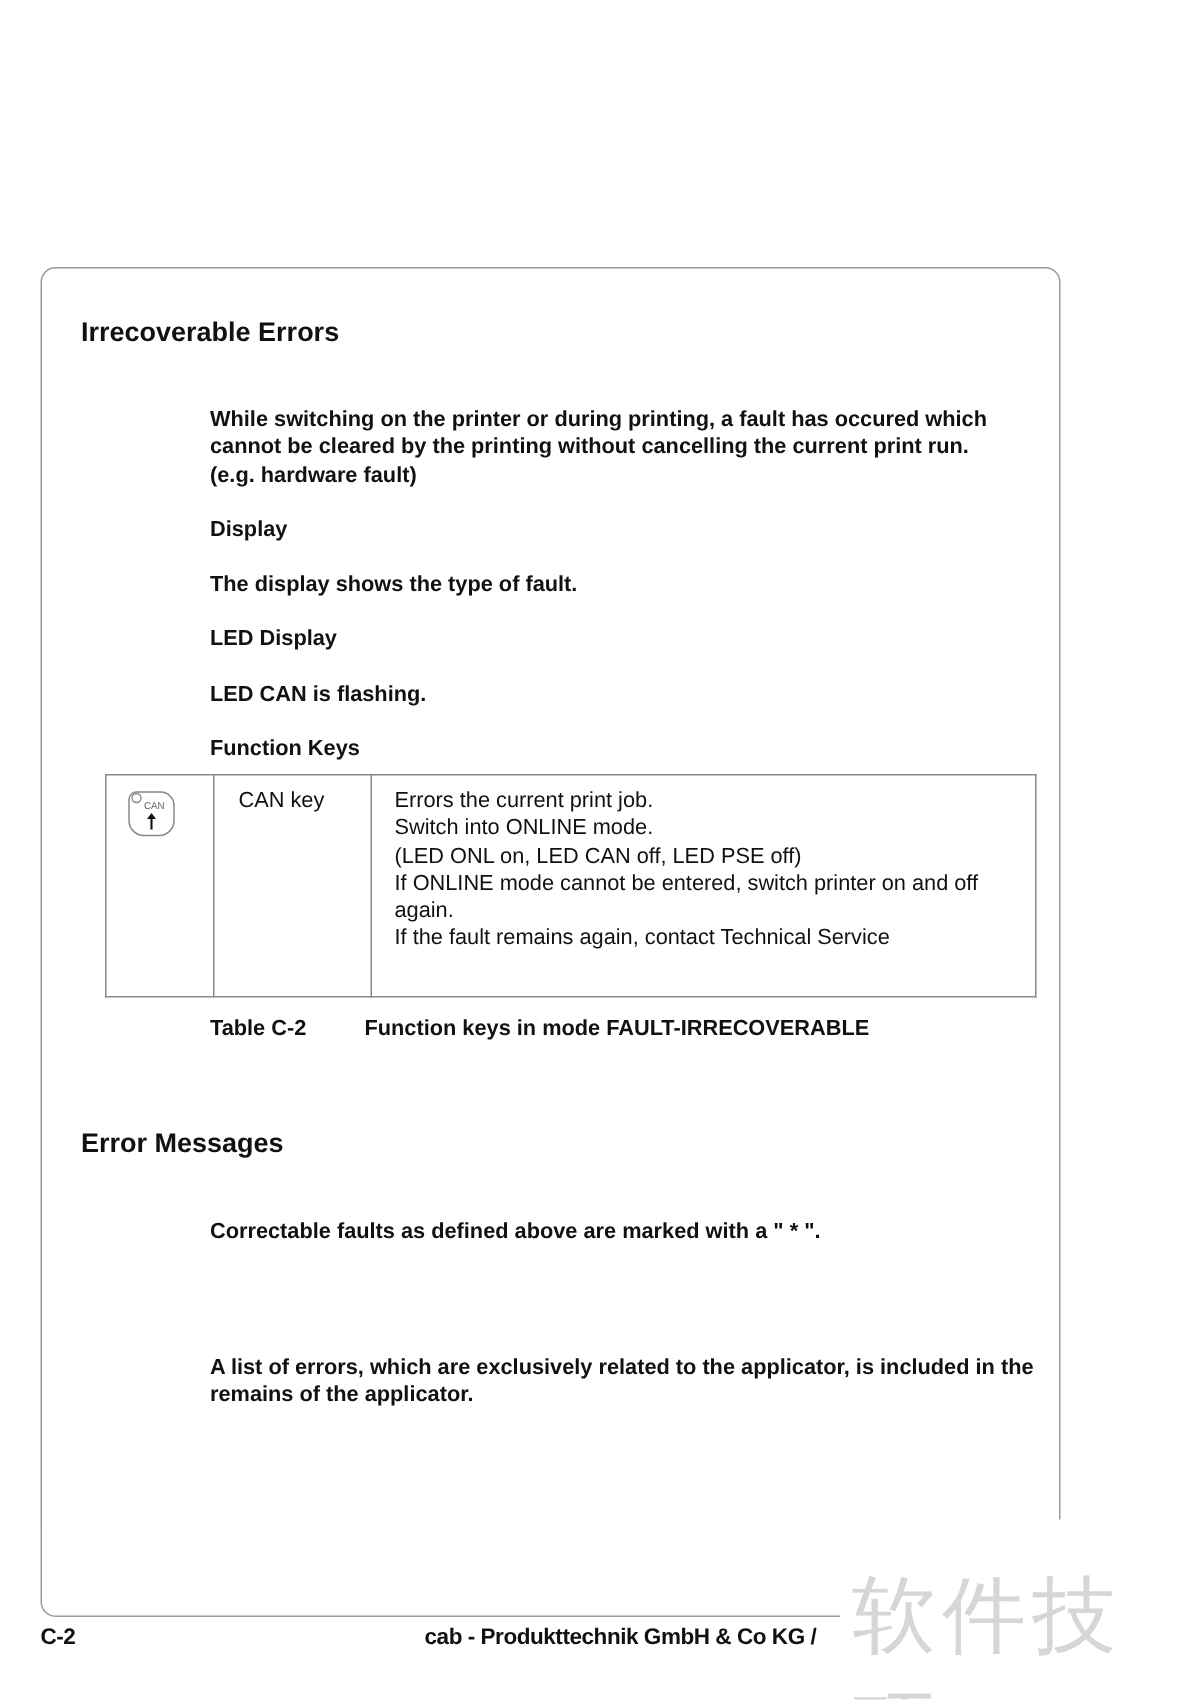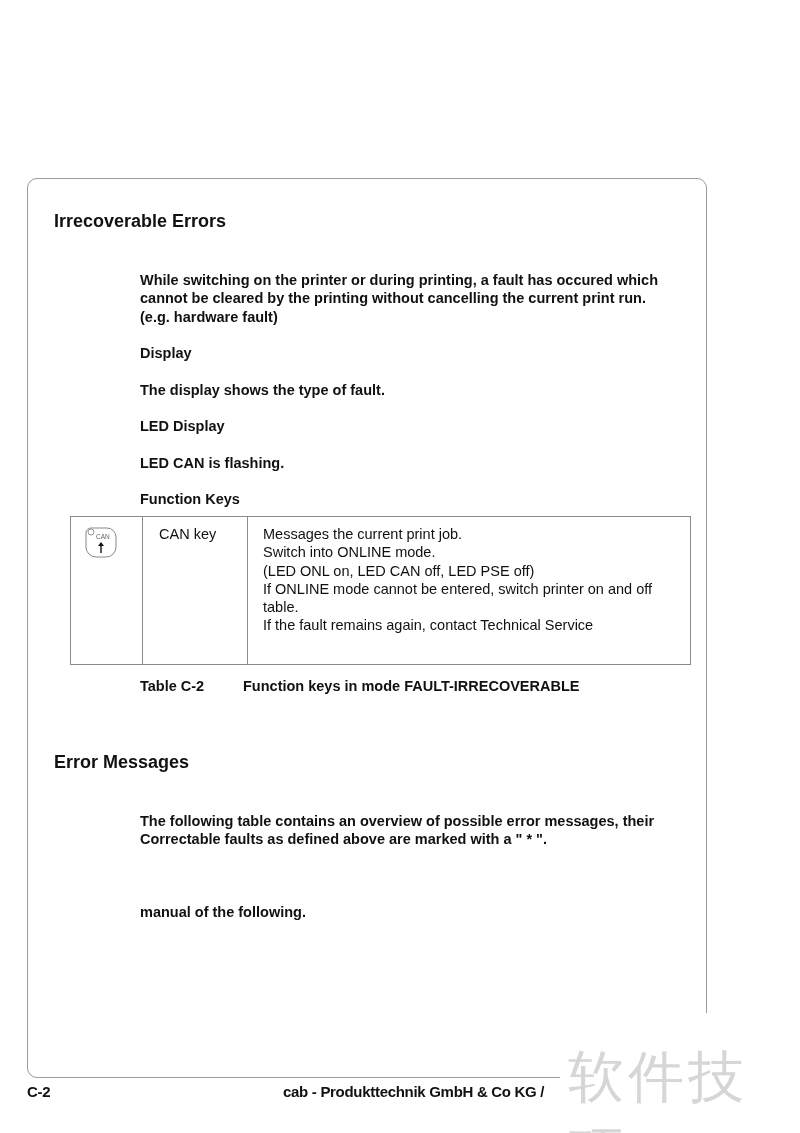--- a/index.html
+++ b/index.html
@@ -53,41 +53,41 @@
       <svg width="32" height="32" viewBox="0 0 32 32">
         <path d="M6 2 H22 A9 9 0 0 1 31 11 V21 A10 10 0 0 1 21 31 H11 A10 10 0 0 1 1 21 V7 A5 5 0 0 1 6 2 Z" fill="none" stroke="#888" stroke-width="1"></path>
         <circle cx="6" cy="6" r="3" fill="none" stroke="#888" stroke-width="0.9"></circle>
         <text x="11" y="13" font-size="6.5" fill="#666" font-family="Liberation Sans, sans-serif">CAN</text>
         <path d="M16 27 V18" stroke="#111" stroke-width="1.4"></path>
         <path d="M13 20 L16 16 L19 20 Z" fill="#111"></path>
       </svg>
     </td>
     <td class="c-key">CAN key</td>
     <td class="c-desc">
-      <span>Messages the current print job.</span>
+      <span>Errors the current print job.</span>
       <span>Switch into ONLINE mode.</span>
       <span>(LED ONL on, LED CAN off, LED PSE off)</span>
       <span>If ONLINE mode cannot be entered, switch printer on and off</span>
-      <span>table.</span>
+      <span>again.</span>
       <span>If the fault remains again, contact Technical Service</span>
     </td>
   </tr>
 </tbody>
   </table>
 
 <div class="caption" style="left:140px">Table C-2</div>
 <div class="caption" style="left:243px">Function keys in mode FAULT-IRRECOVERABLE</div>
 
 <h1 class="h1" style="top:752px">Error Messages</h1>
 
 <p class="p" style="top:812px; width:580px">
-  <span>The following table contains an overview of possible error messages, their</span>
   <span>Correctable faults as defined above are marked with a " * ".</span>
 </p>
 
 <p class="p" style="top:903px; width:580px">
-  <span>manual of the following.</span>
+  <span>A list of errors, which are exclusively related to the applicator, is included in the</span>
+  <span>remains of the applicator.</span>
 </p>
 
 <div class="footer" style="left:27px">C-2</div>
 <div class="footer" style="left:283px">cab - Produkttechnik GmbH &amp; Co KG /</div>
 
 <div class="watermark">软件技巧</div>
 
 </body></html>

